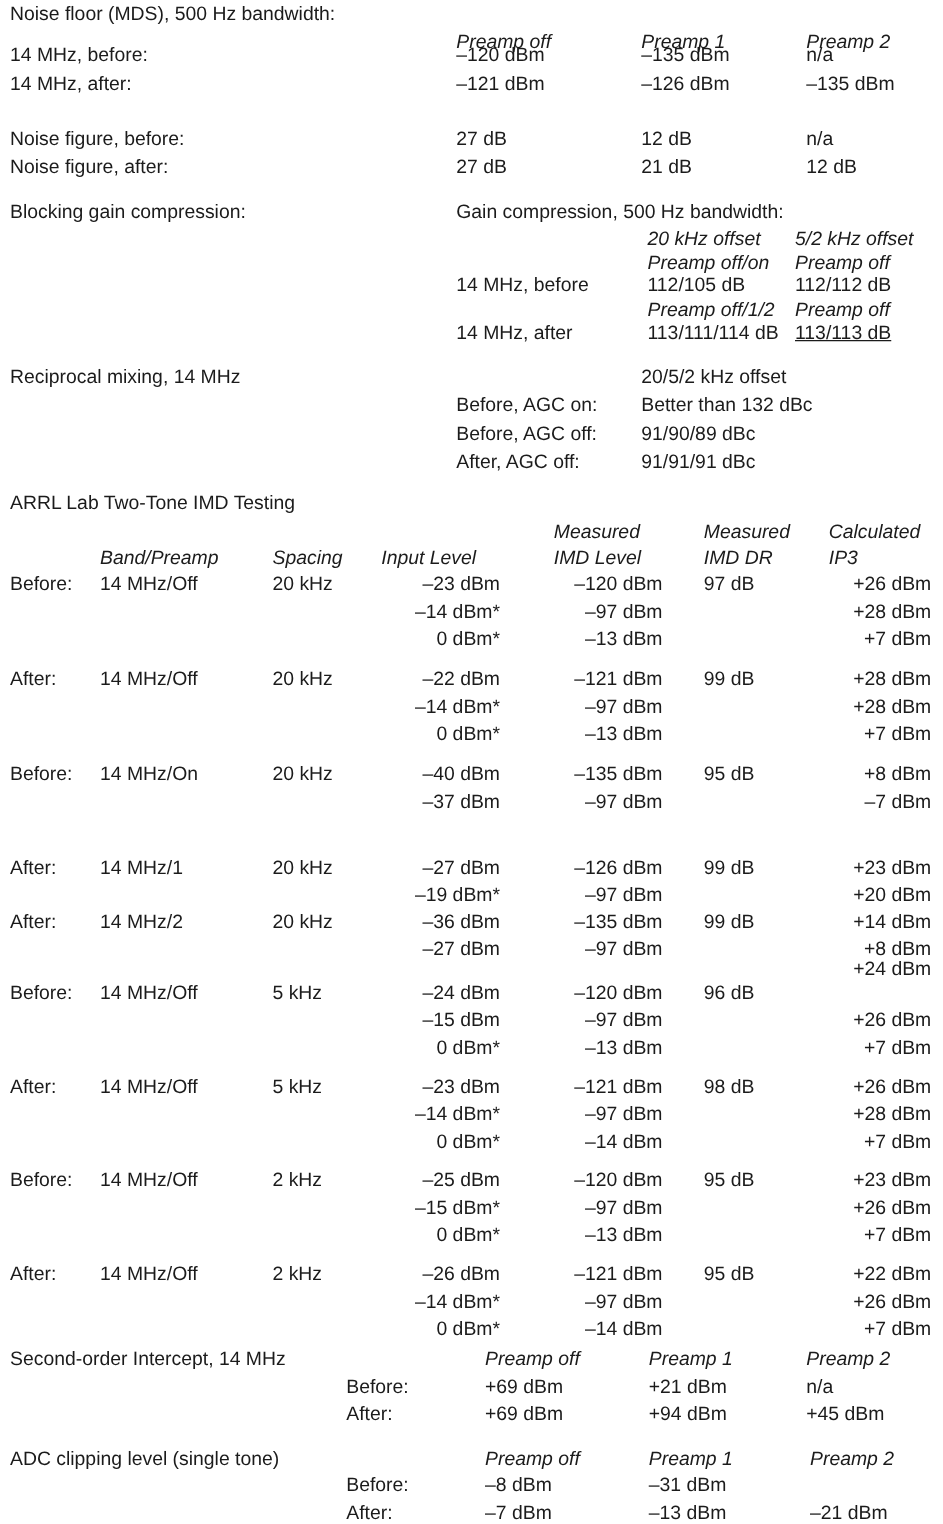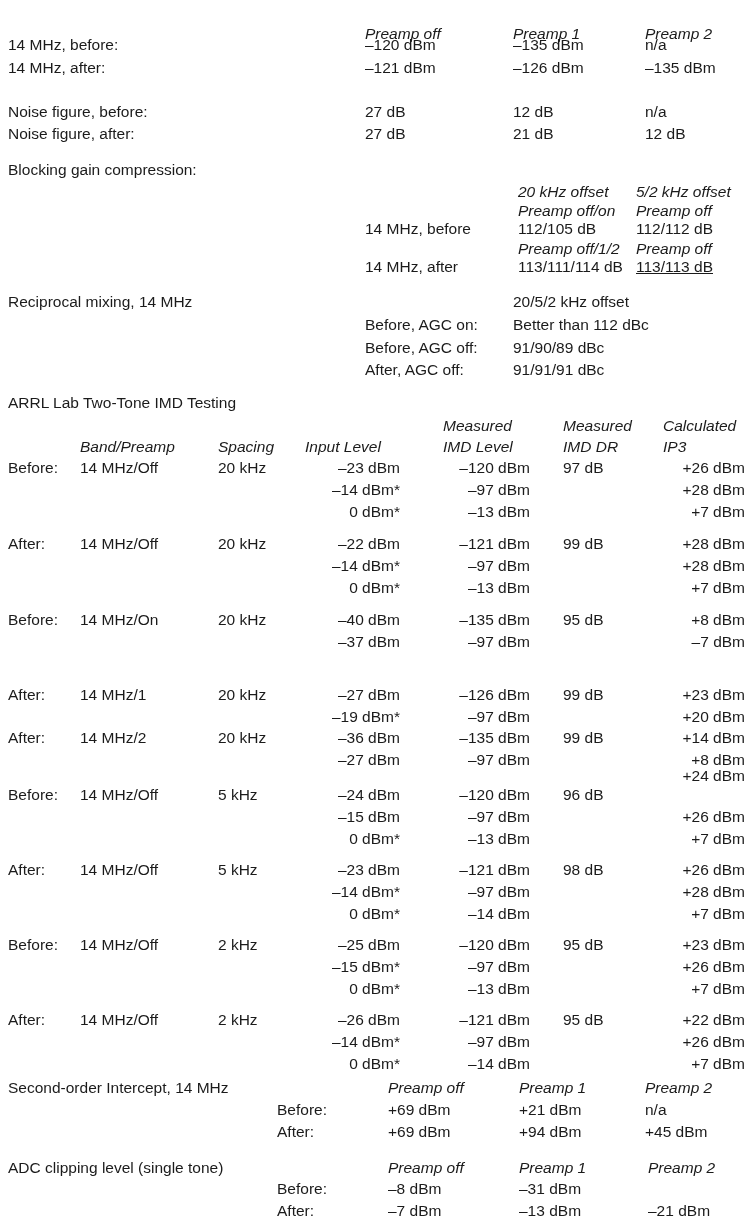--- a/index.html
+++ b/index.html
@@ -17,20 +17,21 @@
   .it{font-style:italic;text-align:right;}
   .r{text-align:right;}
   
   .lbl{left:8px;}
 </style>
 </head>
 <body>
 
 <div class="page">
 
+  <div class="t lbl" style="top:4px;">Noise floor (MDS), 500 Hz bandwidth:</div>
 
   <div class="t it" style="top:26px;left:365px;">Preamp off</div>
   <div class="t it" style="top:26px;left:513px;">Preamp 1</div>
   <div class="t it" style="top:26px;left:645px;">Preamp 2</div>
 
   <div class="t lbl" style="top:37px;">14 MHz, before:</div>
   <div class="t" style="top:37px;left:365px;">–120 dBm</div>
   <div class="t" style="top:37px;left:513px;">–135 dBm</div>
   <div class="t" style="top:37px;left:645px;">n/a</div>
 
@@ -43,20 +44,21 @@
   <div class="t" style="top:104px;left:365px;">27 dB</div>
   <div class="t" style="top:104px;left:513px;">12 dB</div>
   <div class="t" style="top:104px;left:645px;">n/a</div>
 
   <div class="t lbl" style="top:126px;">Noise figure, after:</div>
   <div class="t" style="top:126px;left:365px;">27 dB</div>
   <div class="t" style="top:126px;left:513px;">21 dB</div>
   <div class="t" style="top:126px;left:645px;">12 dB</div>
 
   <div class="t lbl" style="top:162px;">Blocking gain compression:</div>
+  <div class="t" style="top:162px;left:365px;">Gain compression, 500 Hz bandwidth:</div>
 
   <div class="t it" style="top:184px;left:518px;">20 kHz offset</div>
   <div class="t it" style="top:184px;left:636px;">5/2 kHz offset</div>
 
   <div class="t it" style="top:203px;left:518px;">Preamp off/on</div>
   <div class="t it" style="top:203px;left:636px;">Preamp off</div>
 
   <div class="t" style="top:221px;left:365px;">14 MHz, before</div>
   <div class="t" style="top:221px;left:518px;">112/105 dB</div>
   <div class="t" style="top:221px;left:636px;">112/112 dB</div>
@@ -65,21 +67,21 @@
   <div class="t it" style="top:241px;left:636px;">Preamp off</div>
 
   <div class="t" style="top:259px;left:365px;">14 MHz, after</div>
   <div class="t" style="top:259px;left:518px;">113/111/114 dB</div>
   <div class="t" style="top:259px;left:636px;text-decoration:underline;">113/113 dB</div>
 
   <div class="t lbl" style="top:294px;">Reciprocal mixing, 14 MHz</div>
   <div class="t" style="top:294px;left:513px;">20/5/2 kHz offset</div>
 
   <div class="t" style="top:317px;left:365px;">Before, AGC on:</div>
-  <div class="t" style="top:317px;left:513px;">Better than 112 dBc</div>
+  <div class="t" style="top:317px;left:513px;">Better than 132 dBc</div>
 
   <div class="t" style="top:340px;left:365px;">Before, AGC off:</div>
   <div class="t" style="top:340px;left:513px;">91/90/89 dBc</div>
 
   <div class="t" style="top:362px;left:365px;">After, AGC off:</div>
   <div class="t" style="top:362px;left:513px;">91/91/91 dBc</div>
 
   <div class="t lbl" style="top:395px;">ARRL Lab Two-Tone IMD Testing</div>
 
   <div class="t it" style="top:418px;left:443px;">Measured</div>

